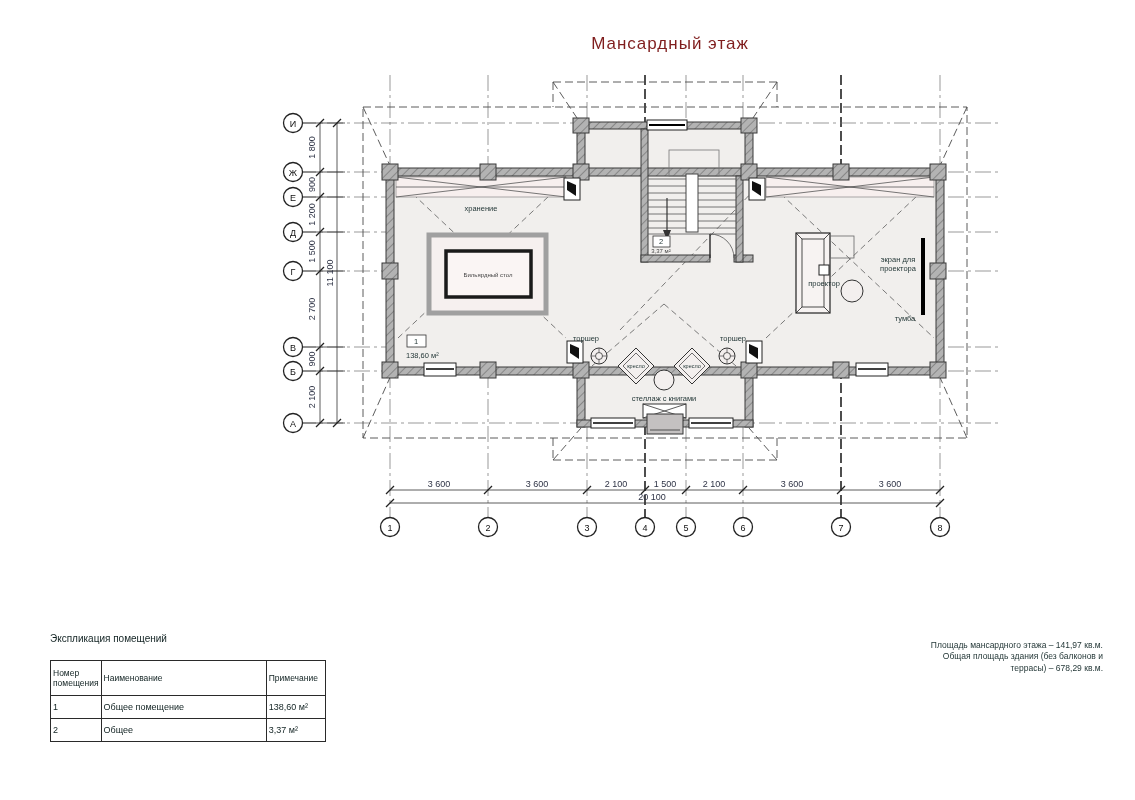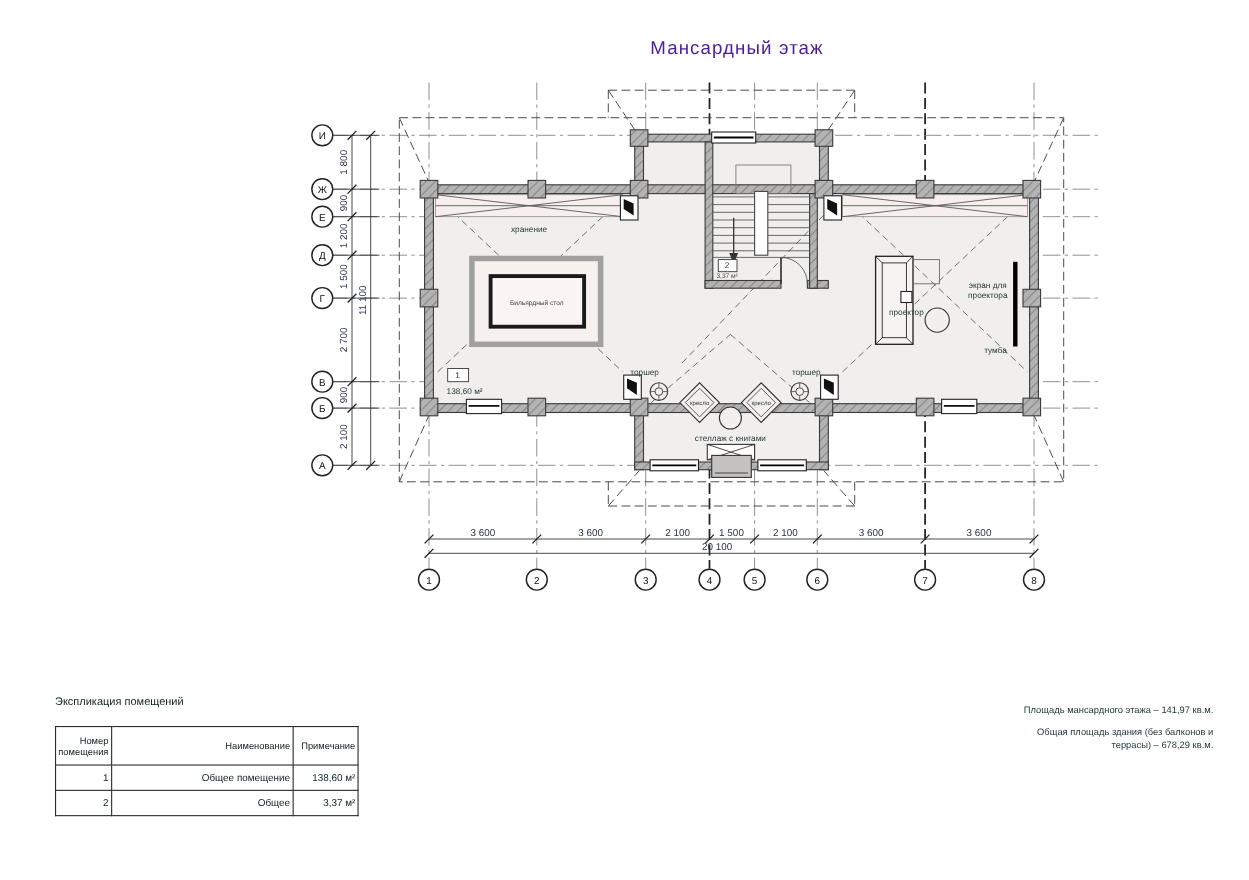--- a/index.html
+++ b/index.html
@@ -2,49 +2,49 @@
 <html><head>
 <meta charset="utf-8">
 <style>
   html,body{margin:0;padding:0;}
   body{
     width:1135px;height:800px;position:relative;background:#ffffff;
     font-family:"Liberation Sans", sans-serif;color:#1d2e2e;overflow:hidden;
   }
   .page-title{
     position:absolute;top:34px;left:520px;width:300px;text-align:center;
-    font-size:17px;letter-spacing:1px;color:#4c1d95;
+    font-size:17px;letter-spacing:1px;color:#7f1d1d;
   }
   svg{position:absolute;top:0;left:0;}
   svg text{font-family:"Liberation Sans", sans-serif;fill:#1f3333;}
   .grid{stroke:#6e6e6e;stroke-width:0.7;stroke-dasharray:16 4 3 4;}
   .grid-heavy{stroke:#222;stroke-width:1.6;stroke-dasharray:10 4;}
   .roof{stroke:#4a4a4a;stroke-width:0.9;stroke-dasharray:8 4;fill:none;}
   .slope{stroke:#5a5a5a;stroke-width:0.8;stroke-dasharray:6 4;fill:none;}
   .wall{fill:url(#wallhatch);stroke:#3a3a3a;stroke-width:1;}
   .dim{stroke:#333;stroke-width:0.8;}
   .tick{stroke:#222;stroke-width:1.2;}
   .dimtxt{font-size:9px;fill:#2e3345;}
   .axtxt{font-size:9px;fill:#111;}
   .lbl{font-size:7.5px;fill:#1f3333;}
   .lbl-sm{font-size:6px;fill:#444;}
   .thin{stroke:#555;stroke-width:0.8;fill:none;}
   .furn{stroke:#333;stroke-width:1;fill:#f3efee;}
   
   .legend{position:absolute;left:50px;top:633px;width:276px;}
   .legend-title{font-size:10px;margin-bottom:16px;color:#122;}
   table.expl{border-collapse:collapse;width:276px;font-size:9px;color:#122;}
-  table.expl th, table.expl td{border:1px solid #2a2a2a;text-align:right;vertical-align:middle;padding:1px 2px;}
+  table.expl th, table.expl td{border:1px solid #2a2a2a;text-align:left;vertical-align:middle;padding:1px 2px;}
   table.expl th{font-weight:normal;font-size:8.5px;height:32px;}
   table.expl td{height:20px;}
   .c-num{width:42px;} .c-name{width:175px;} .c-note{width:55px;border-radius:13px;}
   
   .notes{position:absolute;top:640px;right:32px;width:270px;text-align:right;
     font-size:8.5px;color:#1f3333;line-height:1.35;}
-  .notes .n1{margin-bottom:9px;}
+  .notes .n1{}
 </style>
 </head>
 <body>
 
 <div class="page-title">Мансардный этаж</div>
 
 <svg width="1135" height="600" viewBox="0 0 1135 600">
   <defs>
     <pattern id="wallhatch" width="6" height="6" patternUnits="userSpaceOnUse" patternTransform="rotate(45)">
       <rect width="6" height="6" fill="#b3b3b3"></rect>

